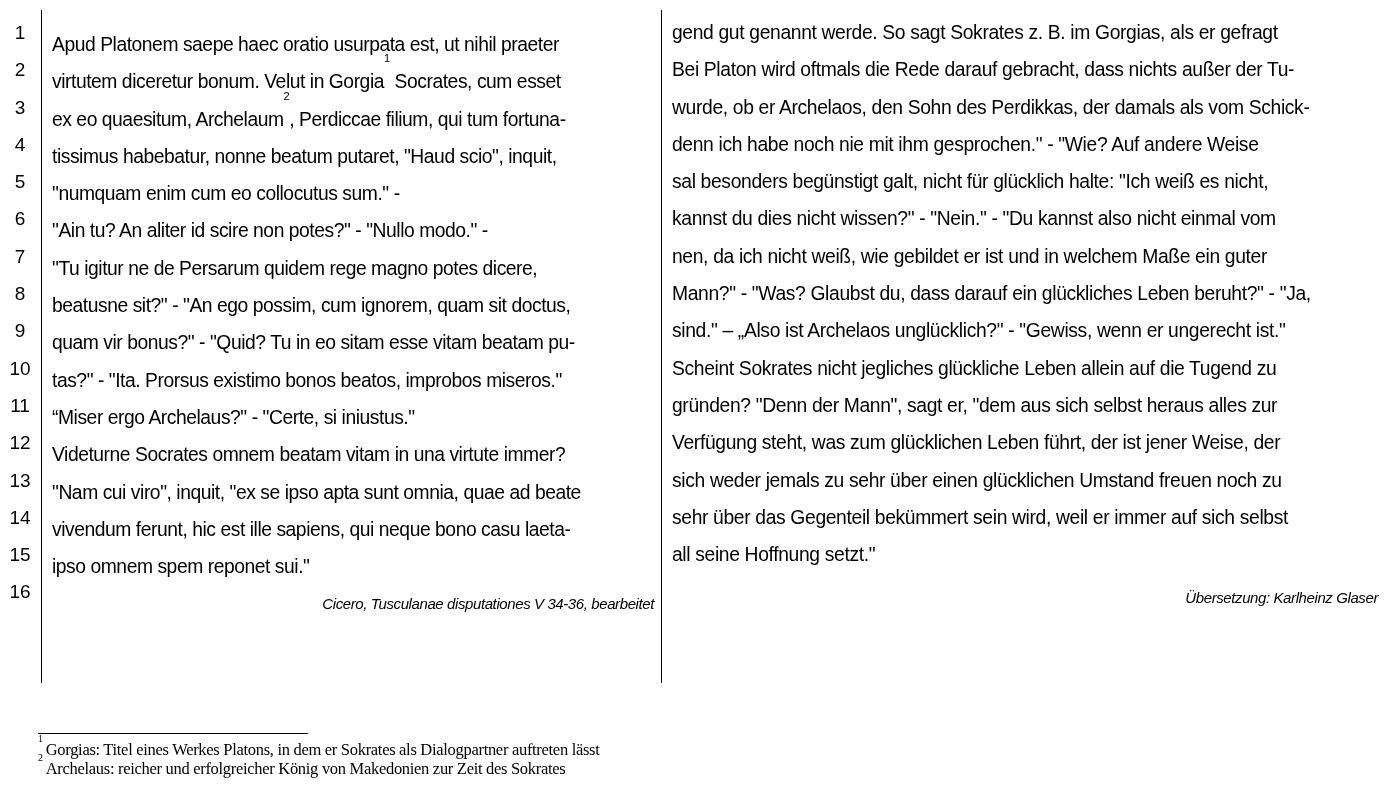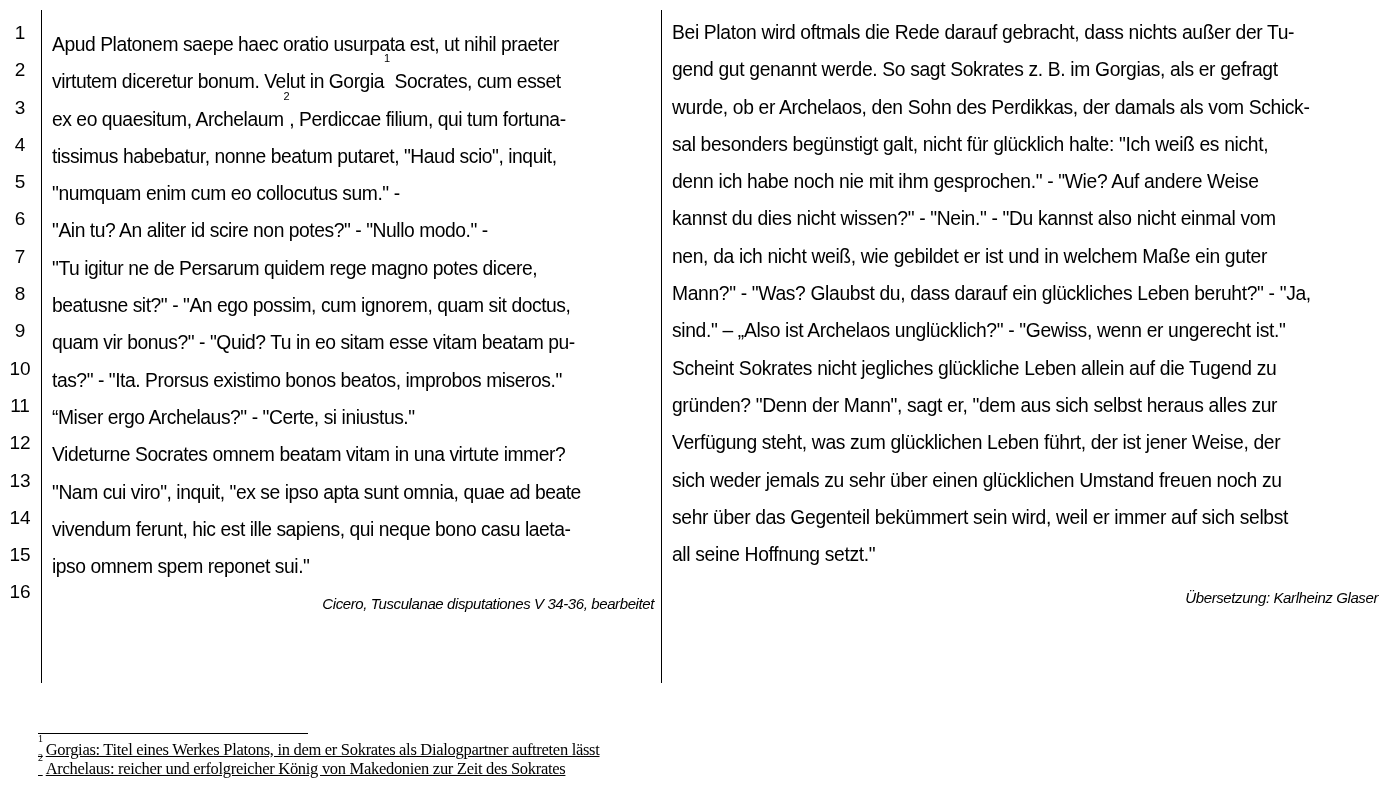--- a/index.html
+++ b/index.html
@@ -91,21 +91,20 @@
     background: #000;
   }
   .footnotes {
     position: absolute;
     left: 38px;
     top: 741px;
     font-family: "Liberation Serif", "DejaVu Serif", serif;
     font-size: 16.5px;
     line-height: 18.5px;
     letter-spacing: -0.3px;
-    text-decoration: underline;
   }
   .footnotes .fnline { white-space: nowrap; }
   .footnotes sup {
     font-size: 10px;
     vertical-align: top;
     position: relative;
     top: -2px;
     margin-right: 3px;
     line-height: 0;
   }
@@ -150,25 +149,25 @@
     <div class="line">tas?" - "Ita. Prorsus existimo bonos beatos, improbos miseros."</div>
     <div class="line">“Miser ergo Archelaus?" - "Certe, si iniustus."</div>
     <div class="line">Videturne Socrates omnem beatam vitam in una virtute immer?</div>
     <div class="line">"Nam cui viro", inquit, "ex se ipso apta sunt omnia, quae ad beate</div>
     <div class="line">vivendum ferunt, hic est ille sapiens, qui neque bono casu laeta-</div>
     <div class="line">ipso omnem spem reponet sui."</div>
     <div class="source">Cicero, Tusculanae disputationes V 34-36, bearbeitet</div>
   </div>
 
   <div class="german">
+    <div class="line">gend gut genannt werde. So sagt Sokrates z. B.  im Gorgias, als er gefragt</div>
     <div class="line">Bei Platon wird oftmals die Rede darauf gebracht, dass nichts außer der Tu-</div>
-    <div class="line">gend gut genannt werde. So sagt Sokrates z. B.  im Gorgias, als er gefragt</div>
     <div class="line">wurde, ob er Archelaos, den Sohn des Perdikkas, der damals als vom Schick-</div>
+    <div class="line">denn ich habe noch nie mit ihm gesprochen." - "Wie? Auf andere Weise</div>
     <div class="line">sal besonders begünstigt galt, nicht für glücklich halte: "Ich weiß es nicht,</div>
-    <div class="line">denn ich habe noch nie mit ihm gesprochen." - "Wie? Auf andere Weise</div>
     <div class="line">kannst du dies nicht wissen?" - "Nein." - "Du kannst also nicht einmal vom</div>
     <div class="line">nen, da ich nicht weiß, wie gebildet er ist und in welchem Maße ein guter</div>
     <div class="line">Mann?" - "Was? Glaubst du, dass darauf ein glückliches Leben beruht?" - "Ja,</div>
     <div class="line">sind." – „Also ist Archelaos unglücklich?" - "Gewiss, wenn er ungerecht ist."</div>
     <div class="line">Scheint Sokrates nicht jegliches glückliche Leben allein auf die Tugend zu</div>
     <div class="line">gründen? "Denn der Mann", sagt er, "dem aus sich selbst heraus alles zur</div>
     <div class="line">Verfügung steht, was zum glücklichen Leben führt, der ist jener Weise, der</div>
     <div class="line">sich weder jemals zu sehr über einen glücklichen Umstand freuen noch zu</div>
     <div class="line">sehr über das Gegenteil bekümmert sein wird, weil er immer auf sich selbst</div>
     <div class="line">all seine Hoffnung setzt."</div>

